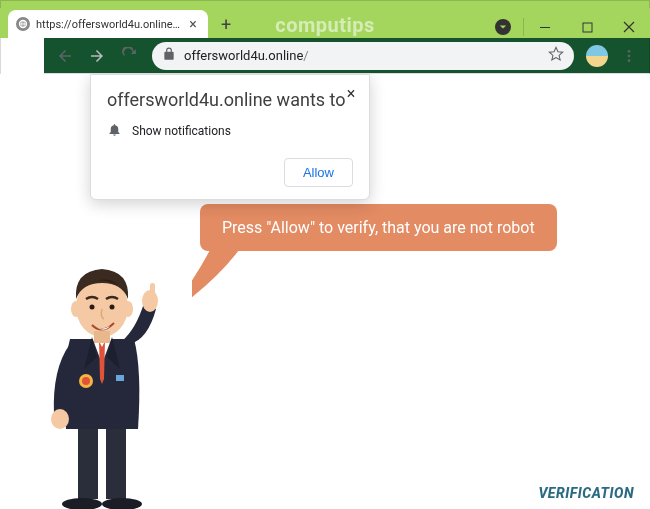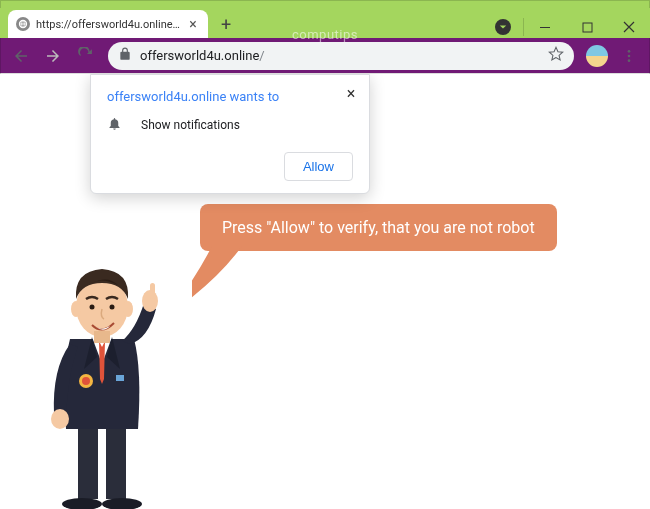--- a/index.html
+++ b/index.html
@@ -10,48 +10,48 @@
     
     
     .tabstrip { height: 30px; background: #a4d65e; display: flex; align-items: flex-end; padding-left: 8px; position: relative; }
     .tab { background: #fff; border-radius: 8px 8px 0 0; height: 28px; display: flex; align-items: center; padding: 0 8px; width: 200px; font-size: 11px; color: #333; gap: 6px; }
     .tab-favicon { width: 14px; height: 14px; border-radius: 50%; background: #888; display: flex; align-items: center; justify-content: center; }
     .tab-favicon svg { width: 10px; height: 10px; fill: #555; }
     .tab-title { flex: 1; white-space: nowrap; overflow: hidden; text-overflow: ellipsis; }
     .tab-close { width: 14px; height: 14px; display: flex; align-items: center; justify-content: center; color: #555; font-size: 14px; cursor: pointer; }
     .newtab { width: 24px; height: 24px; display: flex; align-items: center; justify-content: center; color: #444; font-size: 18px; margin-left: 6px; margin-bottom: 2px; cursor: pointer; }
     
-    .watermark { position: absolute; left: 50%; transform: translateX(-50%); top: 19px; font-size: 13px; color: rgba(255,255,255,0.55); font-weight: 400; letter-spacing: 0.5px; pointer-events: none; }
+    .watermark { position: absolute; left: 50%; transform: translateX(-50%); top: 5px; font-size: 20px; color: rgba(255,255,255,0.55); font-weight: 700; letter-spacing: 0.5px; pointer-events: none; }
     
     .window-controls { position: absolute; right: 0; top: 0; height: 38px; display: flex; }
     .wc-btn { width: 42px; display: flex; align-items: center; justify-content: center; color: #333; cursor: pointer; }
     .wc-divider { position: absolute; right: 126px; top: 10px; width: 1px; height: 18px; background: rgba(0,0,0,0.15); }
     .wc-circle { width: 16px; height: 16px; border-radius: 50%; background: #333; display: flex; align-items: center; justify-content: center; }
     .wc-circle svg { width: 8px; height: 8px; fill: #a4d65e; }
     
     
-    .toolbar { height: 36px; background: #701a75; border-bottom: 1px solid #ddd; display: flex; align-items: center; padding: 0 6px; gap: 2px; }
+    .toolbar { height: 36px; background: #14532d; border-bottom: 1px solid #ddd; display: flex; align-items: center; padding: 0 6px; gap: 2px; margin-left: 44px; }
     .tb-btn { width: 30px; height: 30px; display: flex; align-items: center; justify-content: center; color: #5f6368; border-radius: 50%; cursor: pointer; }
     .tb-btn.disabled { color: #bbb; }
     .omnibox { flex: 1; height: 28px; background: #f1f3f4; border-radius: 14px; display: flex; align-items: center; padding: 0 10px; margin: 0 6px; font-size: 13px; color: #333; gap: 8px; }
     .omnibox .lock { color: #5f6368; }
     .omnibox .url-text { flex: 1; }
     .omnibox .url-text .domain { color: #202124; }
     .omnibox .url-text .path { color: #80868b; }
     .star { color: #5f6368; }
     .avatar { width: 22px; height: 22px; border-radius: 50%; background: linear-gradient(180deg, #7ec8e3 50%, #f4d58d 50%); margin: 0 4px; }
     
     
     .content { position: relative; height: 435px; background: #fff; overflow: hidden; }
     
     
     .prompt { position: absolute; left: 90px; top: 0; width: 280px; background: #fff; border: 1px solid #dadce0; border-radius: 0 0 6px 6px; box-shadow: 0 4px 16px rgba(0,0,0,0.18); padding: 14px 16px 12px 16px; z-index: 5; }
     .prompt-close { position: absolute; right: 8px; top: 8px; width: 20px; height: 20px; display: flex; align-items: center; justify-content: center; color: #333; cursor: pointer; font-size: 16px; }
-    .prompt-title { font-size: 13px; color: #3b82f6; }
-    .prompt-row { display: flex; align-items: center; gap: 19px; margin-top: 12px; font-size: 12px; color: #202124; }
+    .prompt-title { font-size: 18px; color: #404040; }
+    .prompt-row { display: flex; align-items: center; gap: 10px; margin-top: 12px; font-size: 12px; color: #202124; }
     .bell { color: #5f6368; }
     .prompt-actions { display: flex; gap: 8px; justify-content: flex-end; margin-top: 18px; align-items: center; }
     .pbtn { border: 1px solid #dadce0; background: #fff; color: #1a73e8; padding: 6px 18px; border-radius: 4px; font-size: 13px; cursor: pointer; }
     
     
     .bubble-wrap { position: absolute; left: 200px; top: 130px; }
     .bubble { background: #e38b62; color: #fff; padding: 14px 22px; border-radius: 8px; font-size: 16px; font-weight: 400; white-space: nowrap; }
     .bubble-tail { position: absolute; left: -8px; top: 42px; width: 0; height: 0; }
     .bubble-tail svg { display: block; }
     
@@ -225,14 +225,15 @@
 
       <path d="M80 80 Q78 88 82 90" stroke="#dba97d" stroke-width="1.5" fill="none"></path>
 
       <path d="M70 96 Q80 106 92 94" stroke="#a84a32" stroke-width="2" fill="none"></path>
       <path d="M74 98 Q80 102 88 97 Q82 104 74 98 Z" fill="#fff"></path>
 
       <rect x="72" y="102" width="16" height="12" fill="#e8b88c"></rect>
     </svg>
   </div>
 
+  <div class="verification">VERIFICATION</div>
 
 </div>
 
 </body></html>

